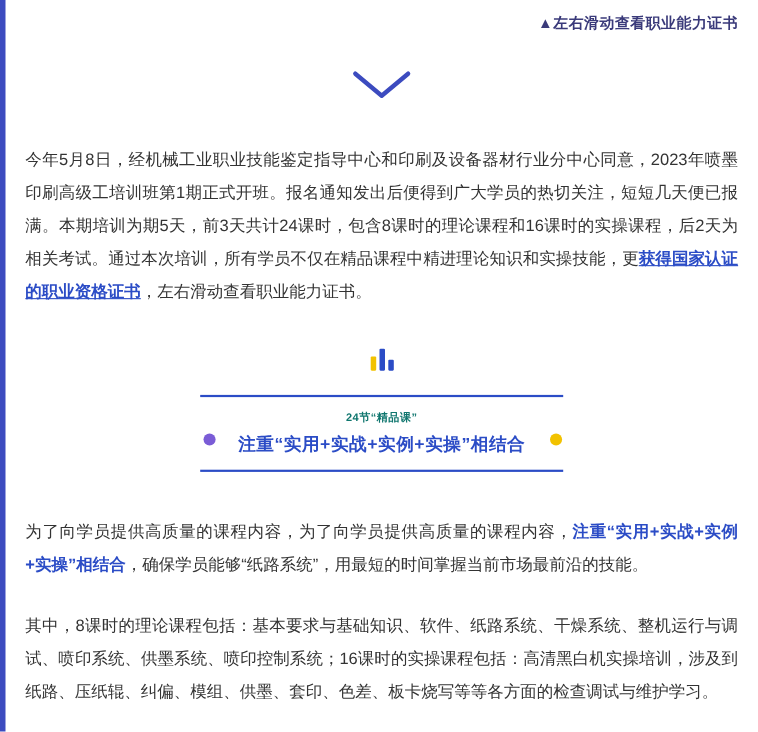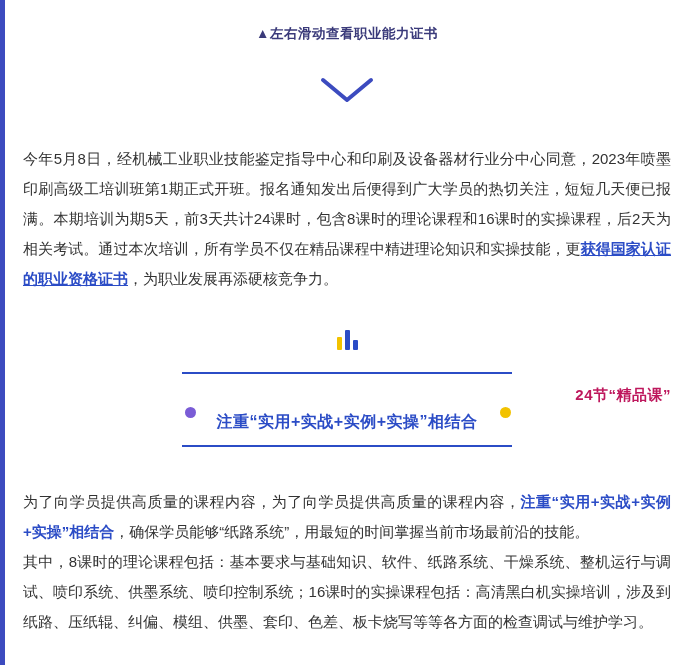--- a/index.html
+++ b/index.html
@@ -33,26 +33,26 @@
   .content {
     position: absolute;
     left: 5px;
     top: 0;
     width: 684px;
     height: 665px;
     box-sizing: border-box;
     padding: 0 18px;
   }
   .top-caption {
-    text-align: center;
+    text-align: right;
     font-size: 13.5px;
     font-weight: bold;
     color: #3a3a7a;
     letter-spacing: 0.5px;
-    padding-top: 25px;
+    padding-top: 12px;
     line-height: 1.4;
   }
   .chevron-wrap {
     display: flex;
     justify-content: center;
     align-items: center;
     height: 64px;
     margin-top: 14px;
   }
   .chevron {
@@ -67,20 +67,21 @@
     text-justify: inter-ideograph;
     margin: 0;
   }
   .para.first {
     margin-top: 22px;
   }
   .para.second {
     margin-top: 26px;
   }
   .para.third {
+    margin-top: 26px;
   }
   .hl-blue {
     color: #2b4cc6;
     font-weight: bold;
     text-decoration: underline;
   }
   .hl-blue-plain {
     color: #2b4cc6;
     font-weight: bold;
   }
@@ -109,26 +110,25 @@
   .banner .rule {
     width: 330px;
     height: 2px;
     background: #2b4cc6;
     margin: 0 auto;
   }
   .banner .rule.bottom {
     margin-top: 12px;
   }
   .banner .line1 {
-    font-size: 15px;
+    font-size: 10px;
     font-weight: bold;
-    color: #be185d;
+    color: #0f766e;
     letter-spacing: 0.5px;
     margin-top: 12px;
-    text-align: right;
   }
   .banner .line2 {
     font-size: 16px;
     font-weight: bold;
     color: #2b4cc6;
     letter-spacing: 0.5px;
     margin-top: 7px;
   }
   .dot {
     position: absolute;
@@ -157,21 +157,21 @@
   <div class="content">
 
     <div class="top-caption">▲左右滑动查看职业能力证书</div>
 
     <div class="chevron-wrap">
       <svg class="chevron" viewBox="0 0 54 26">
         <polyline points="3,3 27,23 51,3" fill="none" stroke="#3c4bbf" stroke-width="4" stroke-linecap="round" stroke-linejoin="round"></polyline>
       </svg>
     </div>
 
-    <p class="para first"><span>今年5月8日，经机械工业职业技能鉴定指导中心和印刷及设备器材行业分中心同意，2023年喷墨印刷高级工培训班第1期正式开班。报名通知发出后便得到广大学员的热切关注，短短几天便已报满。本期培训为期5天，前3天共计24课时，包含8课时的理论课程和16课时的实操课程，后2天为相关考试。通过本次培训，所有学员不仅在精品课程中精进理论知识和实操技能，更</span><span class="hl-blue">获得国家认证的职业资格证书</span><span>，为职业发展再添硬核竞争力。</span></p>
+    <p class="para first"><span>今年5月8日，经机械工业职业技能鉴定指导中心和印刷及设备器材行业分中心同意，2023年喷墨印刷高级工培训班第1期正式开班。报名通知发出后便得到广大学员的热切关注，短短几天便已报满。本期培训为期5天，前3天共计24课时，包含8课时的理论课程和16课时的实操课程，后2天为相关考试。通过本次培训，所有学员不仅在精品课程中精进理论知识和实操技能，更</span><span class="hl-blue">获得国家认证的职业资格证书</span><span>，左右滑动查看职业能力证书。</span></p>
 
     <div class="bars-wrap">
       <span class="bar b1"></span>
       <span class="bar b2"></span>
       <span class="bar b3"></span>
     </div>
 
     <div class="banner">
       <div class="rule"></div>
       <div class="dot left"></div>

